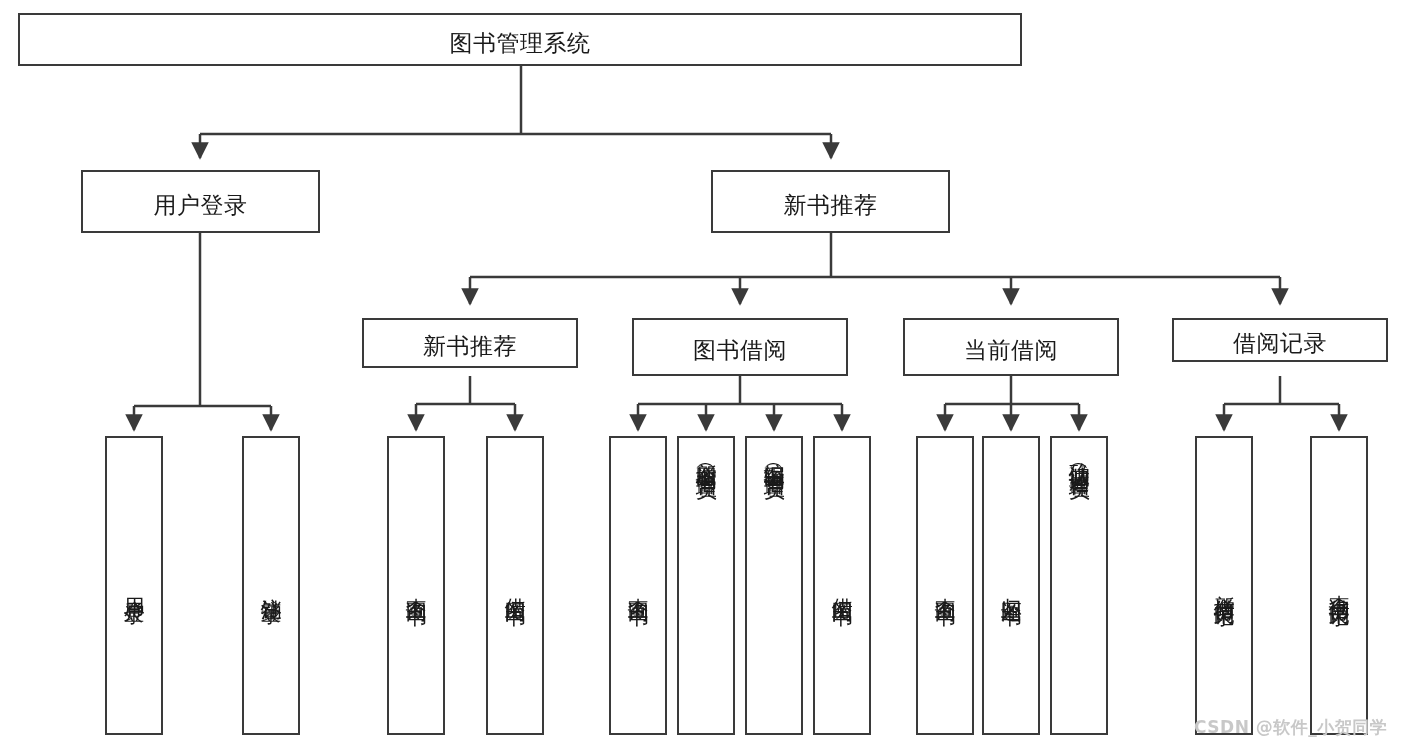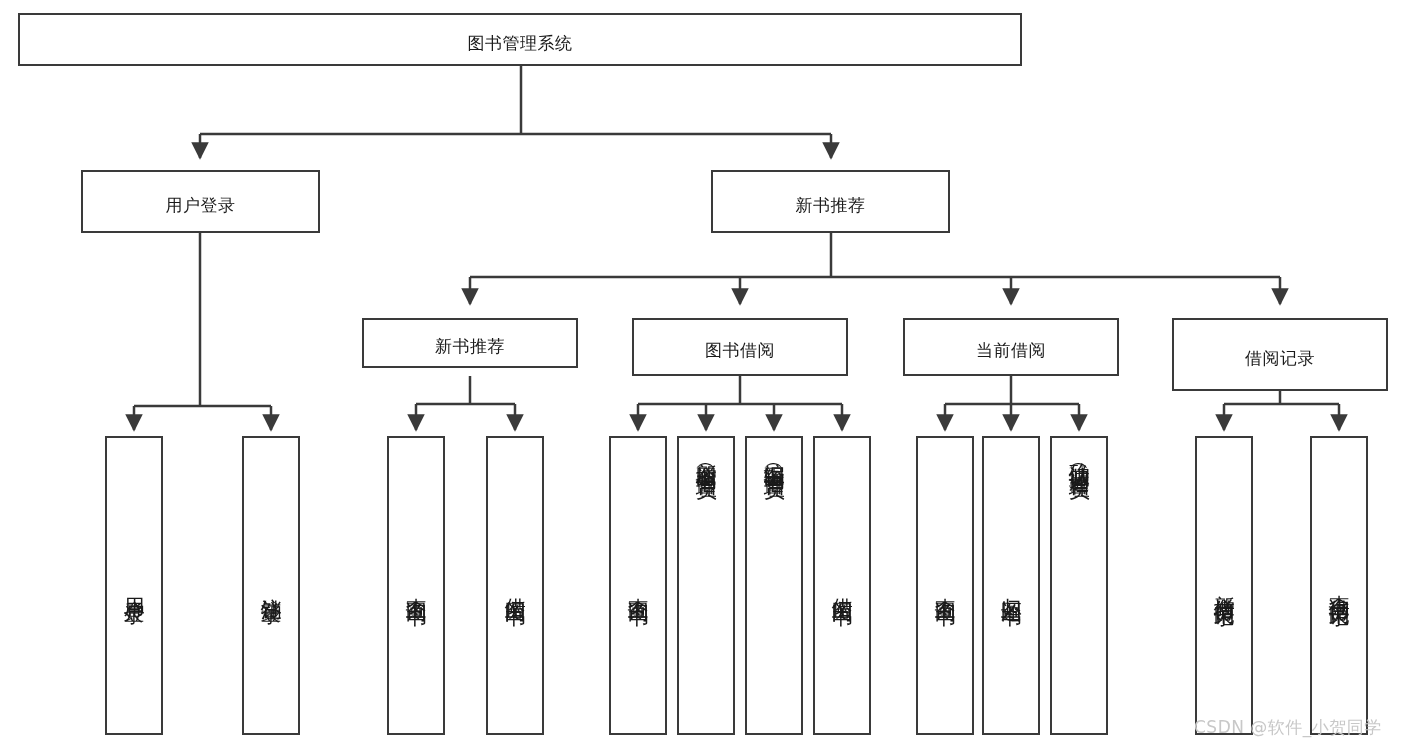--- a/index.html
+++ b/index.html
@@ -36,21 +36,21 @@
     color: #1a1a1a;
   }
   .node .label {
     display: block;
     text-align: center;
     line-height: 1.28;
     letter-spacing: 0.5px;
   }
   .node.horiz .label {
     writing-mode: horizontal-tb;
-    font-size: 17px;
+    font-size: 23px;
     margin-top: 8px;
   }
   .node.vert {
     align-items: flex-start;
     padding-top: 8px;
   }
   .node.vert .label {
     writing-mode: vertical-rl;
     text-orientation: upright;
     font-size: 21px;
@@ -137,21 +137,21 @@
 
   <div class="node horiz" style="left:362px; top:318px; width:216px; height:50px;">
     <span class="label">新书推荐</span>
   </div>
   <div class="node horiz" style="left:632px; top:318px; width:216px; height:58px;">
     <span class="label">图书借阅</span>
   </div>
   <div class="node horiz" style="left:903px; top:318px; width:216px; height:58px;">
     <span class="label">当前借阅</span>
   </div>
-  <div class="node horiz" style="left:1172px; top:318px; width:216px; height:73px;">
+  <div class="node horiz" style="left:1172px; top:318px; width:216px; height:44px;">
     <span class="label">借阅记录</span>
   </div>
 
   <div class="node vert mid" style="left:105px; top:436px; width:58px; height:299px;">
     <span class="label">用户登录</span>
   </div>
   <div class="node vert mid" style="left:242px; top:436px; width:58px; height:299px;">
     <span class="label">注销登录</span>
   </div>
 
@@ -185,15 +185,15 @@
     <span class="label">确认归还（管理员）</span>
   </div>
 
   <div class="node vert mid" style="left:1195px; top:436px; width:58px; height:299px;">
     <span class="label">新增借阅记录</span>
   </div>
   <div class="node vert mid" style="left:1310px; top:436px; width:58px; height:299px;">
     <span class="label">查询借阅记录</span>
   </div>
 
-  <div class="watermark" style="left:1194px; top:716px;">CSDN @软件_小贺同学</div>
+  <div class="watermark" style="left:1194px; top:716px;font-weight:bold;">CSDN @软件_小贺同学</div>
 
 </div>
 
 </body></html>

